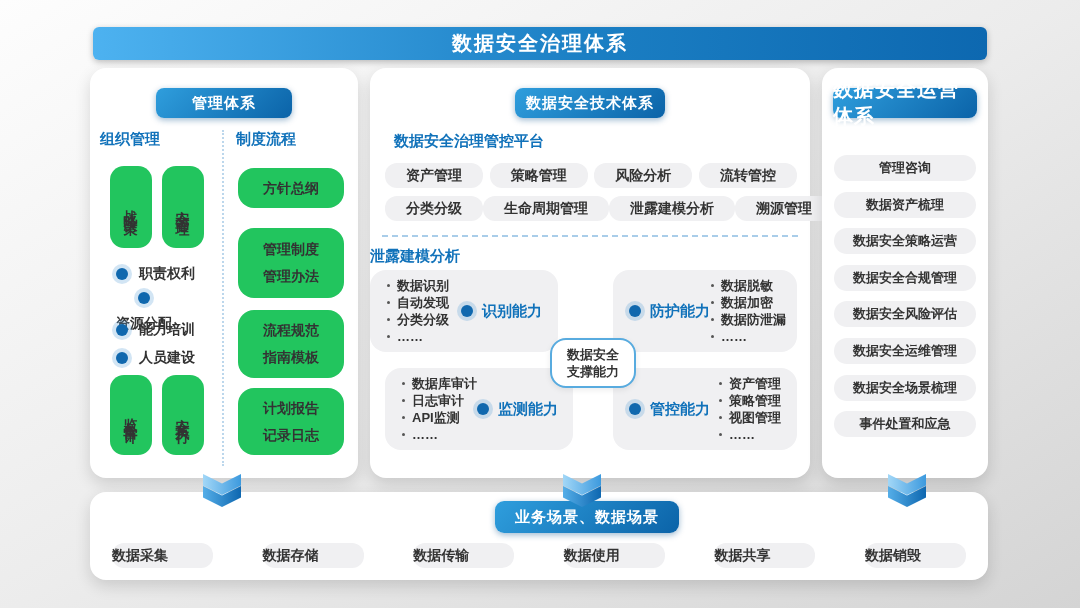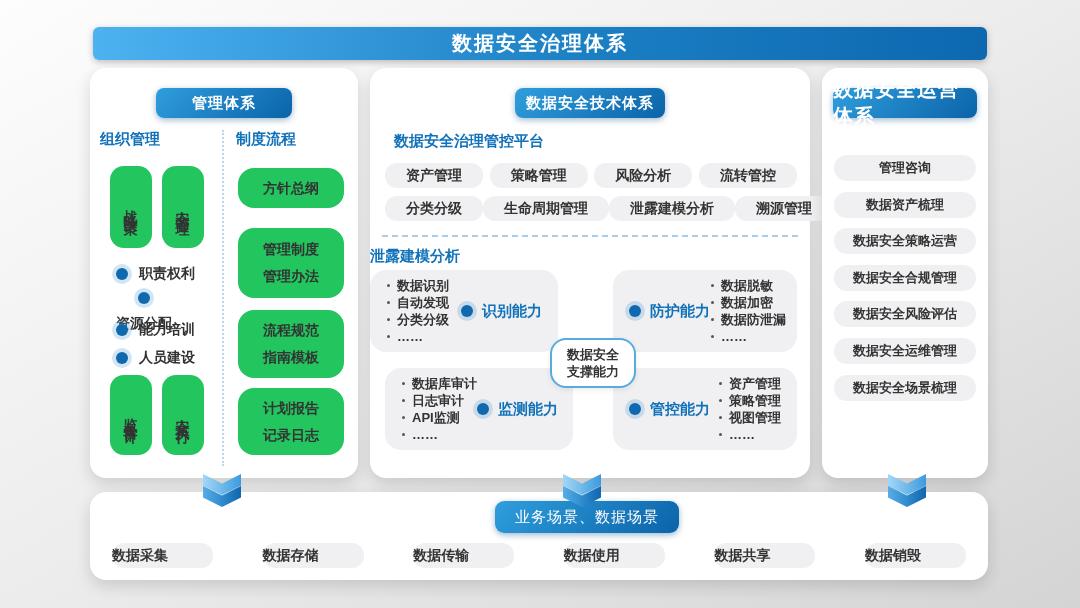--- a/index.html
+++ b/index.html
@@ -158,21 +158,21 @@
   #chev-1 { left:203px; } #chev-2 { left:563px; } #chev-3 { left:888px; }
 
   
   .bottom-panel {
     position:absolute; left:90px; top:492px; width:898px; height:88px;
     background:#fff; border-radius:16px; box-shadow:0 6px 16px rgba(0,0,0,.14);
   }
   .scen-btn {
     position:absolute; left:405px; top:9px; width:184px; height:32px;
     border-radius:9px; background:linear-gradient(135deg,#2f9edd,#0b63a8);
-    color:#fff; font-size:15px; font-weight:normal; letter-spacing:1px;
+    color:#fff; font-size:15px; font-weight:bold; letter-spacing:1px;
     display:flex; align-items:center; justify-content:center;
     box-shadow:0 2px 6px rgba(10,80,140,.4);
   }
   .scen-row {
     position:absolute; left:22px; right:22px; top:51px;
     display:flex; justify-content:space-between;
   }
   .scen-pill {
     width:101px; height:25px; line-height:25px; text-align:left;
     border-radius:12px; background:#f0f0f2;
@@ -329,20 +329,21 @@
       <span>数据安全运营体系</span>
     </div>
     <div class="ops-list">
       <div class="ops-pill">管理咨询</div>
       <div class="ops-pill">数据资产梳理</div>
       <div class="ops-pill">数据安全策略运营</div>
       <div class="ops-pill">数据安全合规管理</div>
       <div class="ops-pill">数据安全风险评估</div>
       <div class="ops-pill">数据安全运维管理</div>
       <div class="ops-pill">数据安全场景梳理</div>
+      <div class="ops-pill">事件处置和应急</div>
     </div>
   </div>
 
   <div class="chev" id="chev-1">
       <i class="b1"></i>
       <i class="b2"></i>
     </div>
   <div class="chev" id="chev-2">
       <i class="b1"></i>
       <i class="b2"></i>

